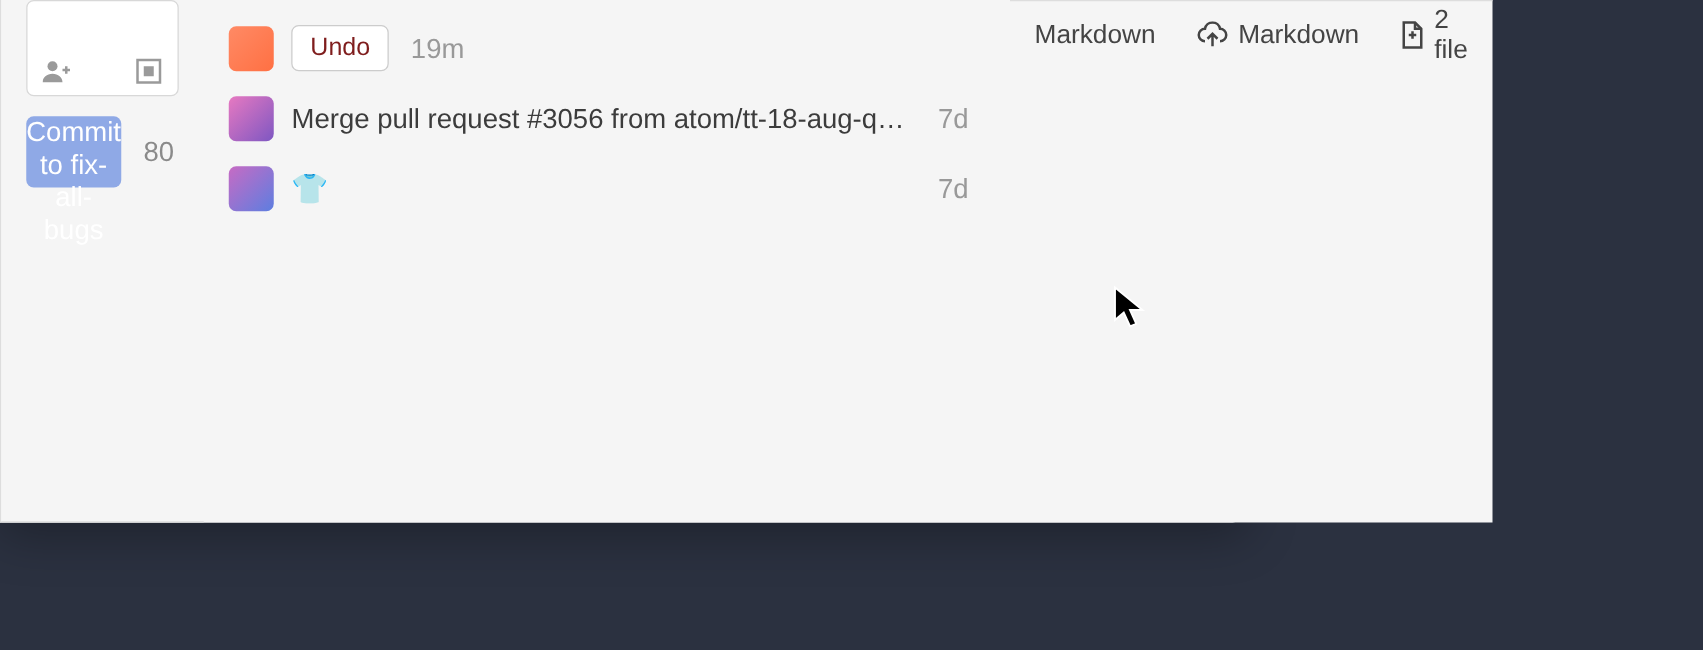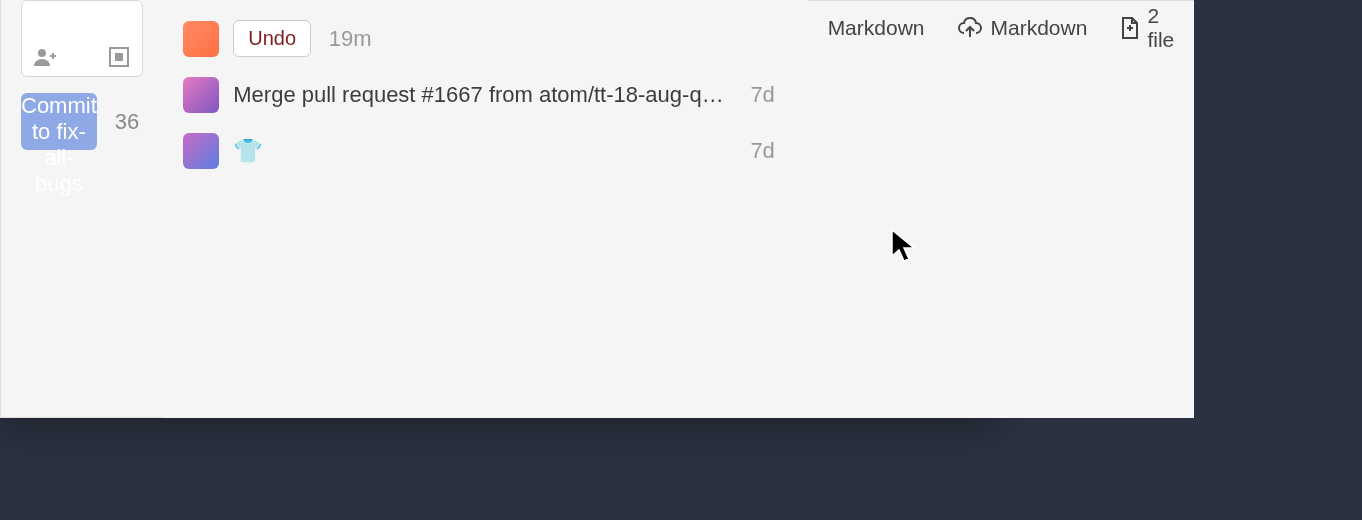--- a/index.html
+++ b/index.html
@@ -216,35 +216,35 @@
             <svg width="22" height="22" viewBox="0 0 22 22" fill="none" stroke="#9a9a9a" stroke-width="2">
               <rect x="2" y="2" width="18" height="18"></rect>
               <rect x="7" y="7" width="8" height="8" fill="#9a9a9a" stroke="none"></rect>
             </svg>
           </span>
         </div>
       </div>
 
       <div class="commit-row">
         <button class="commit-button">Commit to fix-all-bugs</button>
-        <span class="counter">36</span>
+        <span class="counter">80</span>
       </div>
     </div>
 
     <div class="commits-list">
 
       <div class="commit-item">
         <div class="avatar avatar-1"></div>
         <button class="undo-button">Undo</button>
         <span class="time">19m</span>
       </div>
 
       <div class="commit-item">
         <div class="avatar avatar-2"></div>
-        <div class="commit-message">Merge pull request #1667 from atom/tt-18-aug-q…</div>
+        <div class="commit-message">Merge pull request #3056 from atom/tt-18-aug-q…</div>
         <span class="time">7d</span>
       </div>
 
       <div class="commit-item">
         <div class="avatar avatar-3"></div>
         <div class="commit-message">
           <span class="shirt-emoji">👕</span>
         </div>
         <span class="time">7d</span>
       </div>

